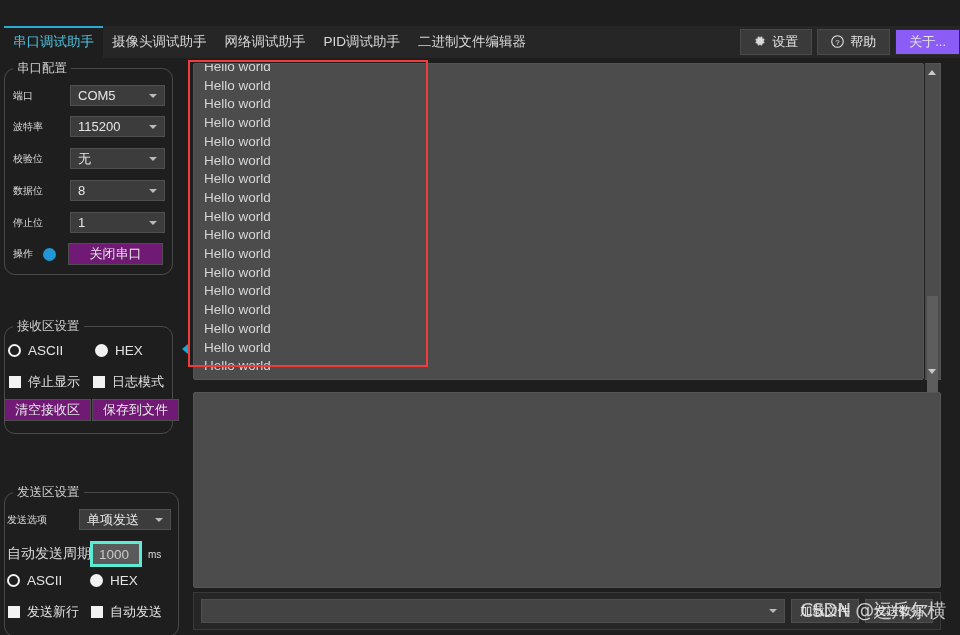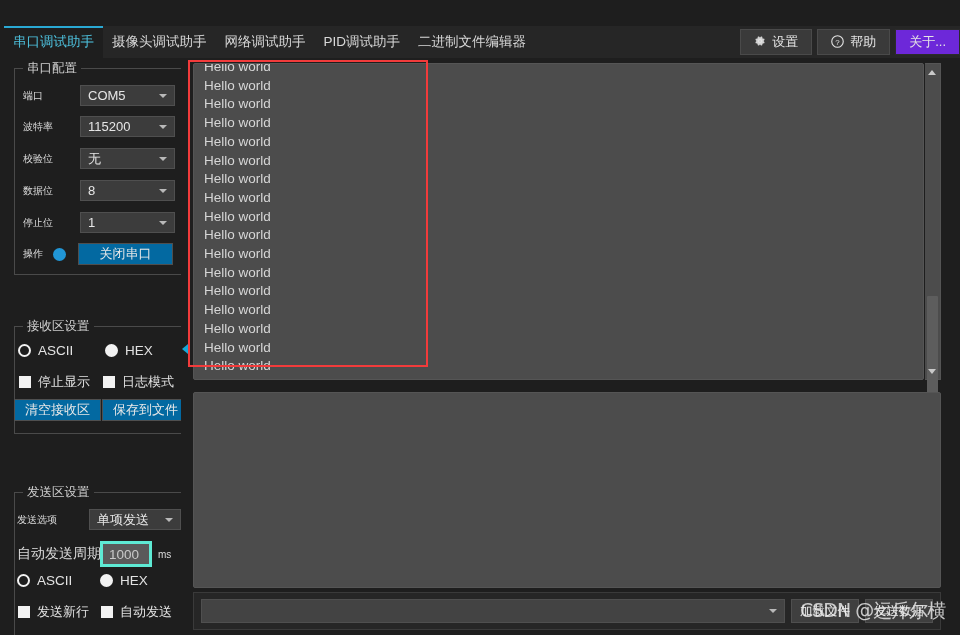--- a/index.html
+++ b/index.html
@@ -38,51 +38,51 @@
   .tab.active::before {
     content: ""; position: absolute; left: 0; right: 0; top: 0; height: 2px; background: #2aa9d4;
   }
 
   #toolbtns { position: absolute; right: 4px; top: 3px; height: 26px; display: flex; gap: 5px; }
   .tbtn {
     display: flex; align-items: center; gap: 6px; padding: 0 13px; height: 26px;
     background: #3a3a3a; color: #e4e4e4; font-size: 13px; white-space: nowrap;
     border: 1px solid #4a4a4a;
   }
-  .tbtn.flat { background: #6d28d9; border-color: #2b2b2b; }
+  .tbtn.flat { background: #8b5cf6; border-color: #2b2b2b; }
   .ticon { font-size: 12px; display: inline-block; line-height: 1; }
 
   
   #sidebar {
     position: absolute; left: 0; top: 58px; width: 181px; height: 577px;
     background: #1e1e1e; padding: 0;
   }
   .group {
-    position: absolute; left: 14px; border: 1px solid #4a4a4a; border-radius: 0;
+    position: absolute; left: 4px; border: 1px solid #4a4a4a; border-radius: 11px;
   }
   .group > .legend {
     position: absolute; top: -9px; left: 8px; padding: 0 4px; background: #1e1e1e;
     color: #cfcfcf; font-size: 12.5px; white-space: nowrap;
   }
   .row { display: flex; align-items: center; }
   .lbl { color: #dcdcdc; font-size: 10px; white-space: nowrap; }
 
   .combo {
     background: #3c3c3c; border: 1px solid #4f4f4f; color: #e6e6e6;
     font-size: 13px; height: 21px; display: flex; align-items: center;
     padding: 0 4px 0 7px; position: relative;
   }
   .combo .val { flex: 1; overflow: hidden; white-space: nowrap; }
   .caret {
     width: 0; height: 0; border-left: 4px solid transparent; border-right: 4px solid transparent;
     border-top: 4px solid #b9b9b9; margin-left: 6px; margin-right: 3px;
   }
 
   .btn {
-    background: #0369a1; border: 1px solid #4f4f4f; color: #e8e8e8;
+    background: #701a75; border: 1px solid #4f4f4f; color: #e8e8e8;
     font-size: 13px; height: 22px; display: flex; align-items: center; justify-content: center;
     white-space: nowrap;
   }
 
   .radio { display: flex; align-items: center; gap: 7px; }
   .rdot { width: 13px; height: 13px; border-radius: 50%; border: 2px solid #f2f2f2; background: transparent; }
   .rdot.filled { background: #f2f2f2; border-color: #f2f2f2; }
   .rtxt { color: #e2e2e2; font-size: 13.5px; }
 
   .check { display: flex; align-items: center; gap: 7px; }

